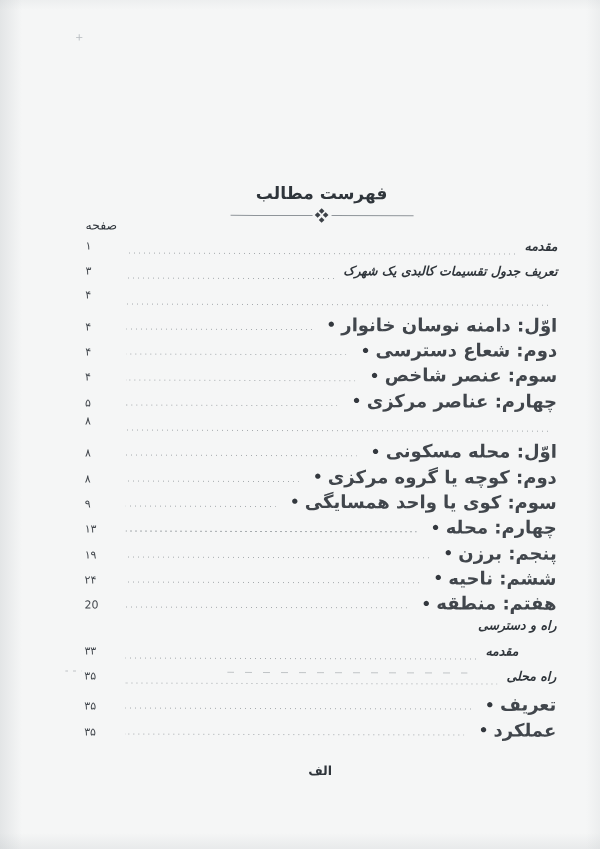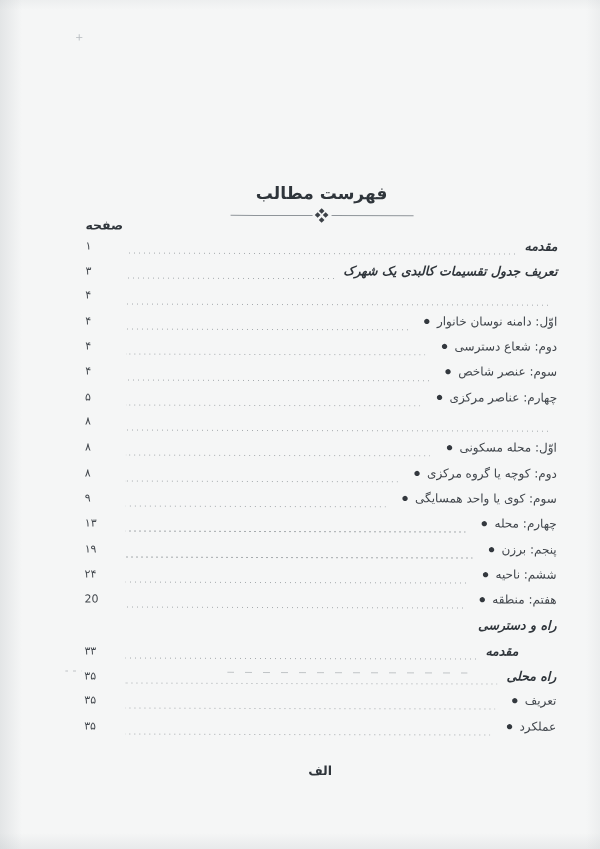--- a/index.html
+++ b/index.html
@@ -44,34 +44,34 @@
   .divider .line{height:1px;width:82px;background:#8f959a;}
   .orn{position:relative;width:13px;height:13px;margin:0 3px;flex:none;}
   .orn i{position:absolute;width:4.2px;height:4.2px;background:#3c4147;transform:rotate(45deg);}
   .orn i:nth-child(1){top:0;left:4.4px;}
   .orn i:nth-child(2){bottom:0;left:4.4px;}
   .orn i:nth-child(3){left:0;top:4.4px;}
   .orn i:nth-child(4){right:0;top:4.4px;}
 
   .page-col-header{
     position:absolute;top:218px;left:85px;
-    font-size:12.5px;font-weight:bold;color:#30363c;
+    font-size:12.5px;font-weight:normal;color:#30363c;
   }
   .toc{
     position:absolute;top:238px;left:43px;right:85px;  
     width:472px;left:85px;
     direction:rtl;
   }
   .row{
     display:flex;align-items:baseline;
     height:25.3px;
     direction:rtl;
   }
   .entry{display:flex;align-items:baseline;flex:none;max-width:330px;direction:rtl;}
-  .entry .label{font-size:12px;color:#41464c;white-space:nowrap;}
+  .entry .label{font-size:18px;color:#41464c;white-space:nowrap;font-weight:bold;}
   .row.section .entry .label{font-size:12.5px;font-weight:bold;color:#2f353b;font-style:italic;}
   .entry .bullet{
     font-size:7px;color:#33383e;margin:0 7px;align-self:center;flex:none;
   }
   .dots{
     flex:1;height:2px;align-self:center;margin:6px 9px 0 9px;
     background-image:repeating-linear-gradient(to left,#a6abae 0 1.2px,transparent 1.2px 5px);
     background-position:center;background-repeat:repeat-x;background-size:auto 1.2px;
   }
   .row.no-dots .dots{background:none;}

